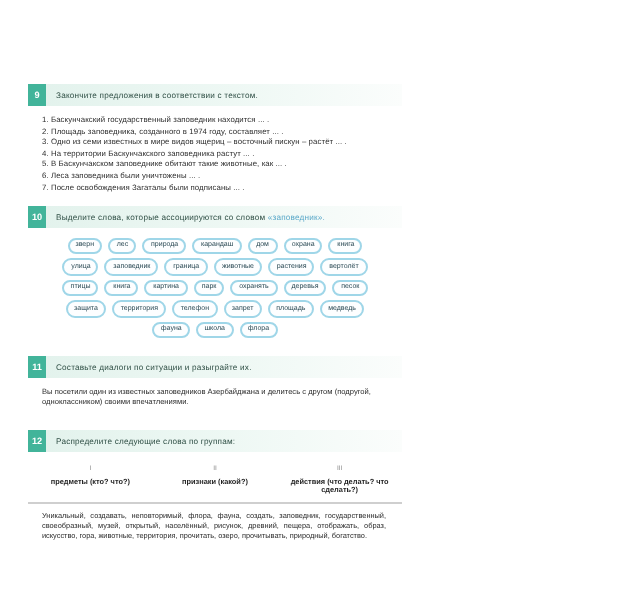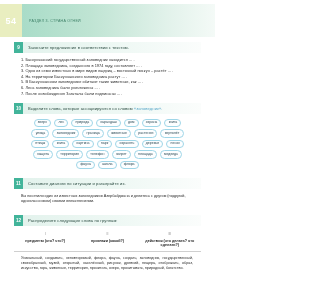--- a/index.html
+++ b/index.html
@@ -108,26 +108,20 @@
     font-size:3.7px;color:#2c2c2c;
     line-height:5.1px;
     text-align:justify;
   }
 </style>
 </head>
 <body>
 
 <div class="page">
 
-  <div class="runhead">
-    <div class="runhead-num">54</div>
-    <div class="runhead-bar">
-      <span class="runhead-txt">РАЗДЕЛ 3. СТРАНА ОГНЕЙ</span>
-    </div>
-  </div>
 
   <div class="task" style="top:42px;">
     <div class="task-head">
       <div class="task-num">9</div>
       <div class="task-title">Закончите предложения в соответствии с текстом.</div>
     </div>
     <div class="sent-list">
       <div class="sent">1. Баскунчакский государственный заповедник находится ... .</div>
       <div class="sent">2. Площадь заповедника, созданного в 1974 году, составляет ... .</div>
       <div class="sent">3. Одно из семи известных в мире видов ящериц – восточный пискун – растёт ... .</div>

